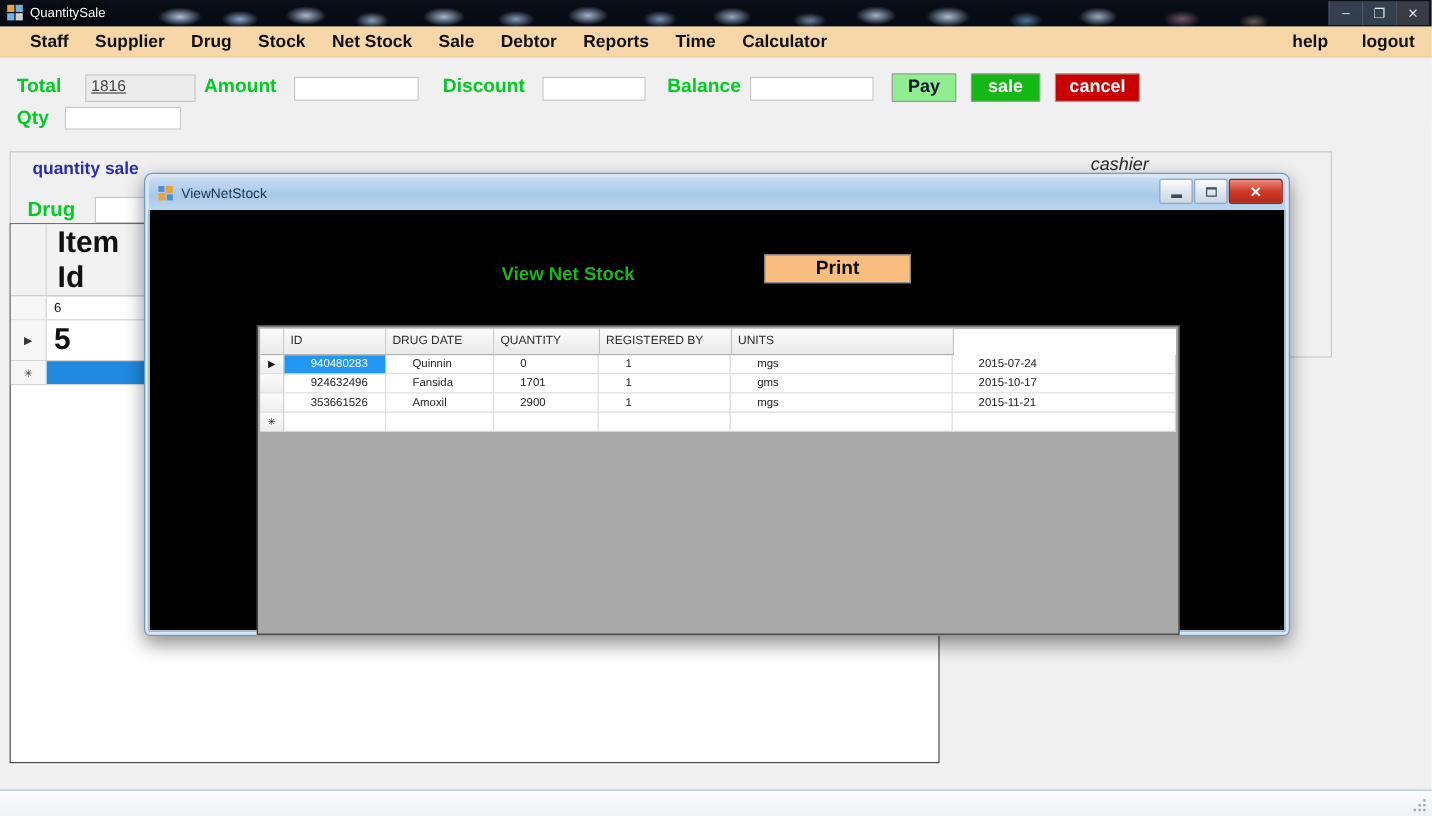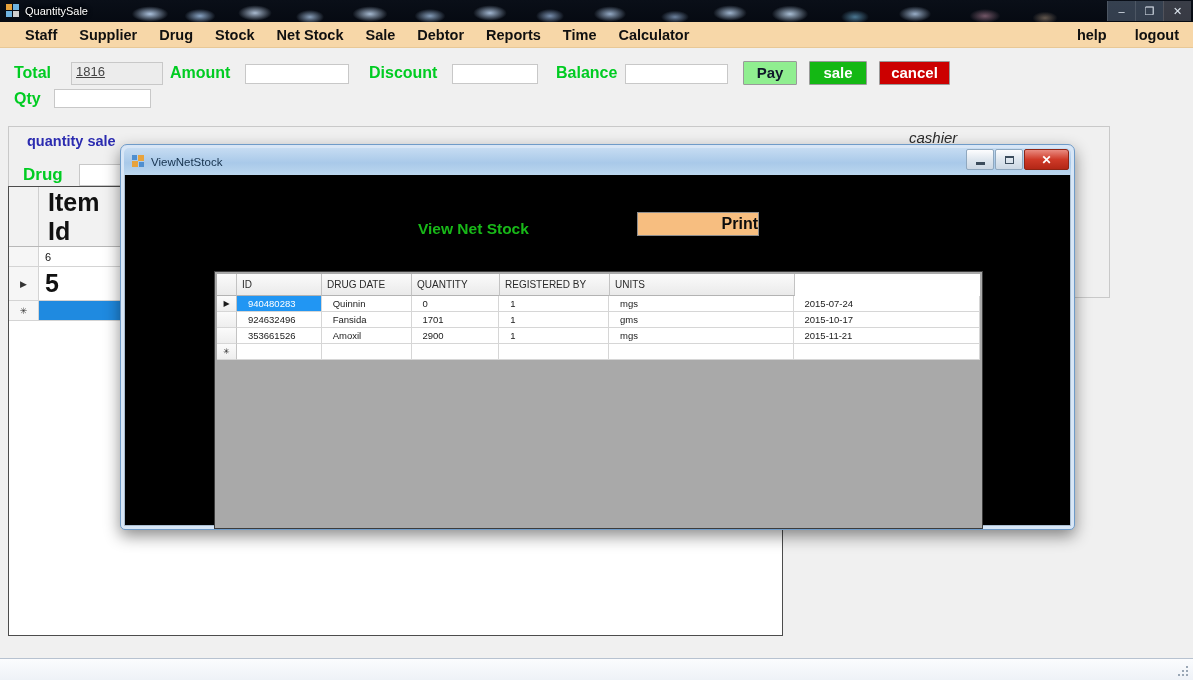--- a/index.html
+++ b/index.html
@@ -339,21 +339,21 @@
   }
   .print-btn {
     position: absolute;
     left: 512px; top: 37px;
     width: 122px; height: 24px;
     background: #f7be80;
     border: 1px solid #8d8d8d;
     font-weight: bold;
     font-size: 16px;
     color: #0d0d0d;
-    text-align: right;
+    text-align: center;
     line-height: 21px;
     cursor: default;
   }
 
   
   .dgv {
     position: absolute;
     left: 89px; top: 96px;
     width: 769px; height: 258px;
     background: #a9a9a9;
@@ -377,21 +377,21 @@
     overflow: hidden;
   }
   .dgv-head .cell.rowhdr { width: 20px; padding: 0; }
   .dgv-body .cell {
     border-right: 1px solid #d6d6d6;
     border-bottom: 1px solid #d6d6d6;
     font-size: 9.5px;
     color: #1a1a1a;
     height: 16px;
     line-height: 15px;
-    padding-left: 11px;
+    padding-left: 22px;
     background: #fff;
     white-space: nowrap;
     overflow: hidden;
   }
   .dgv-body .cell.rowhdr {
     width: 20px;
     padding: 0;
     background: linear-gradient(#fbfbfb, #eeeeee);
     border-right: 1px solid #c3c3c3;
     display: flex; align-items: center; justify-content: center;

